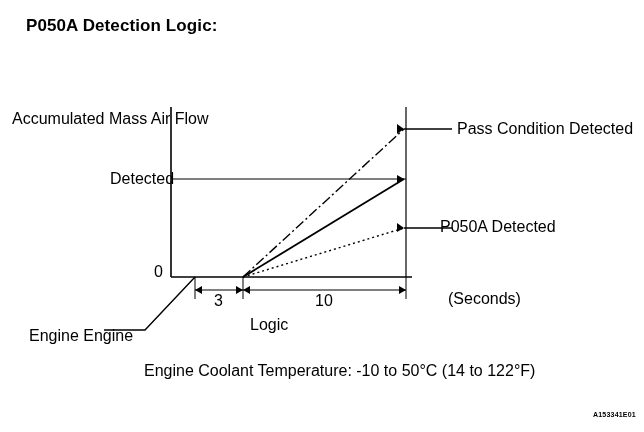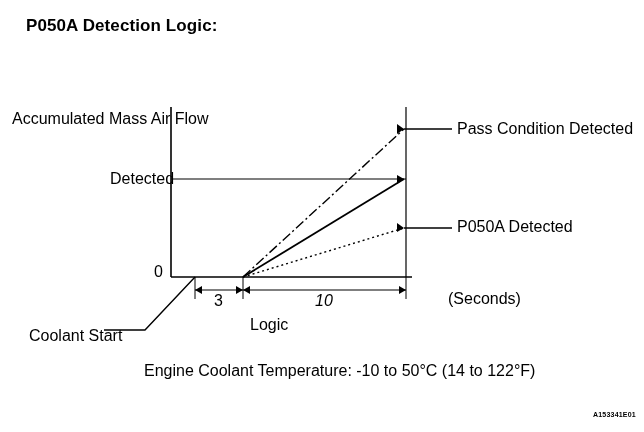--- a/index.html
+++ b/index.html
@@ -52,36 +52,35 @@
   }
   .lbl-zero {
     left: 154px;
     top: 263px;
   }
   .lbl-pass {
     left: 457px;
     top: 120px;
   }
   .lbl-p050a {
-    left: 457px;
+    left: 440px;
     top: 218px;
   }
   .lbl-seconds {
     left: 414px;
     top: 290px;
     margin-left: 34px;
   }
   .lbl-t3 {
     left: 214px;
     top: 292px;
   }
   .lbl-t10 {
     left: 315px;
     top: 292px;
-    font-style: italic;
   }
   .lbl-time {
     left: 250px;
     top: 316px;
   }
   .lbl-enginestart {
     left: 29px;
     top: 327px;
   }
   .lbl-coolant {
@@ -144,17 +143,17 @@
 
   <div class="lbl lbl-ymax">Accumulated Mass Air Flow</div>
   <div class="lbl lbl-threshold">Detected</div>
   <div class="lbl lbl-zero">0</div>
   <div class="lbl lbl-pass">Pass Condition Detected</div>
   <div class="lbl lbl-p050a">P050A Detected</div>
   <div class="lbl lbl-seconds">(Seconds)</div>
   <div class="lbl lbl-t3">3</div>
   <div class="lbl lbl-t10">10</div>
   <div class="lbl lbl-time">Logic</div>
-  <div class="lbl lbl-enginestart">Coolant Start</div>
+  <div class="lbl lbl-enginestart">Engine Engine</div>
   <div class="lbl lbl-coolant">Engine Coolant Temperature: -10 to 50°C (14 to 122°F)</div>
   <div class="lbl lbl-code">A153341E01</div>
 
 </div>
 
 </body></html>

